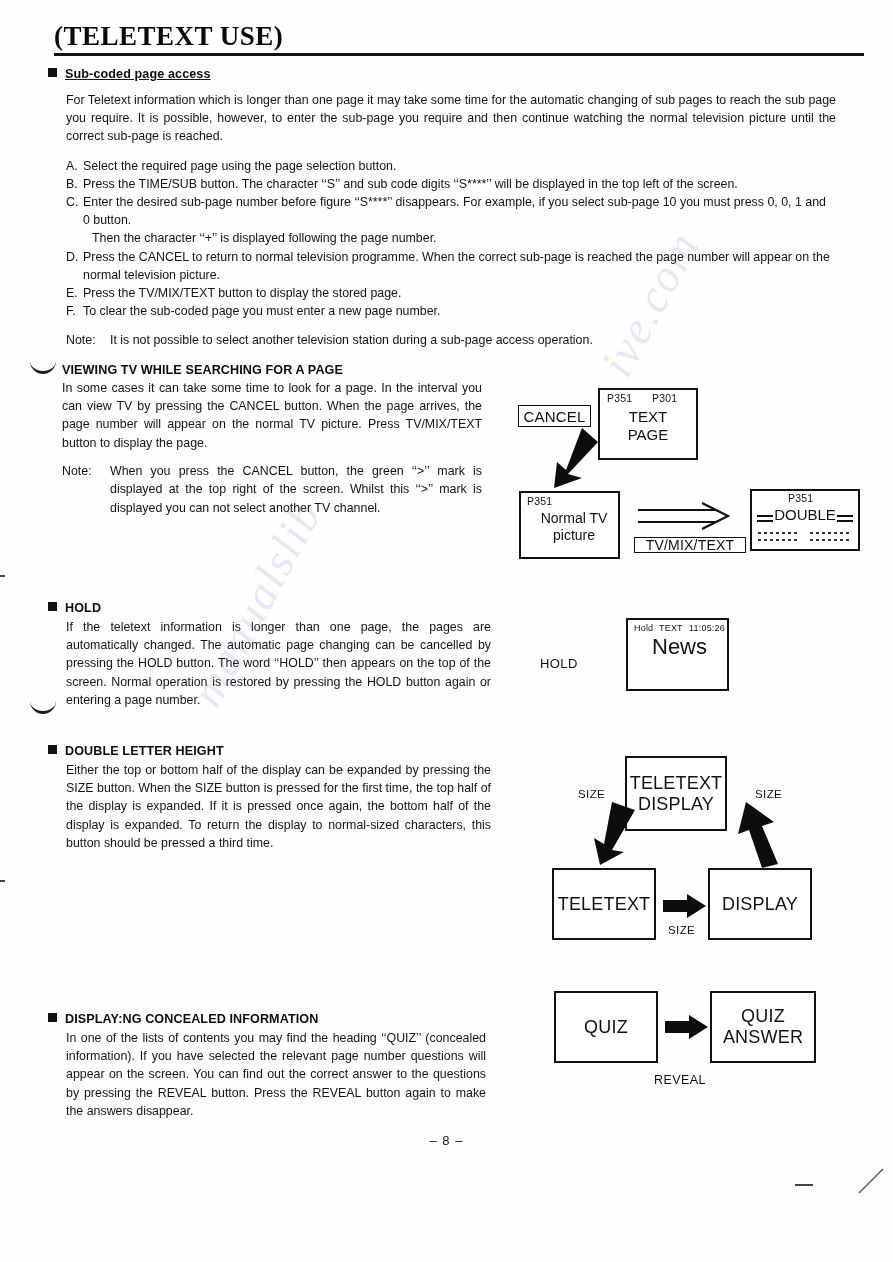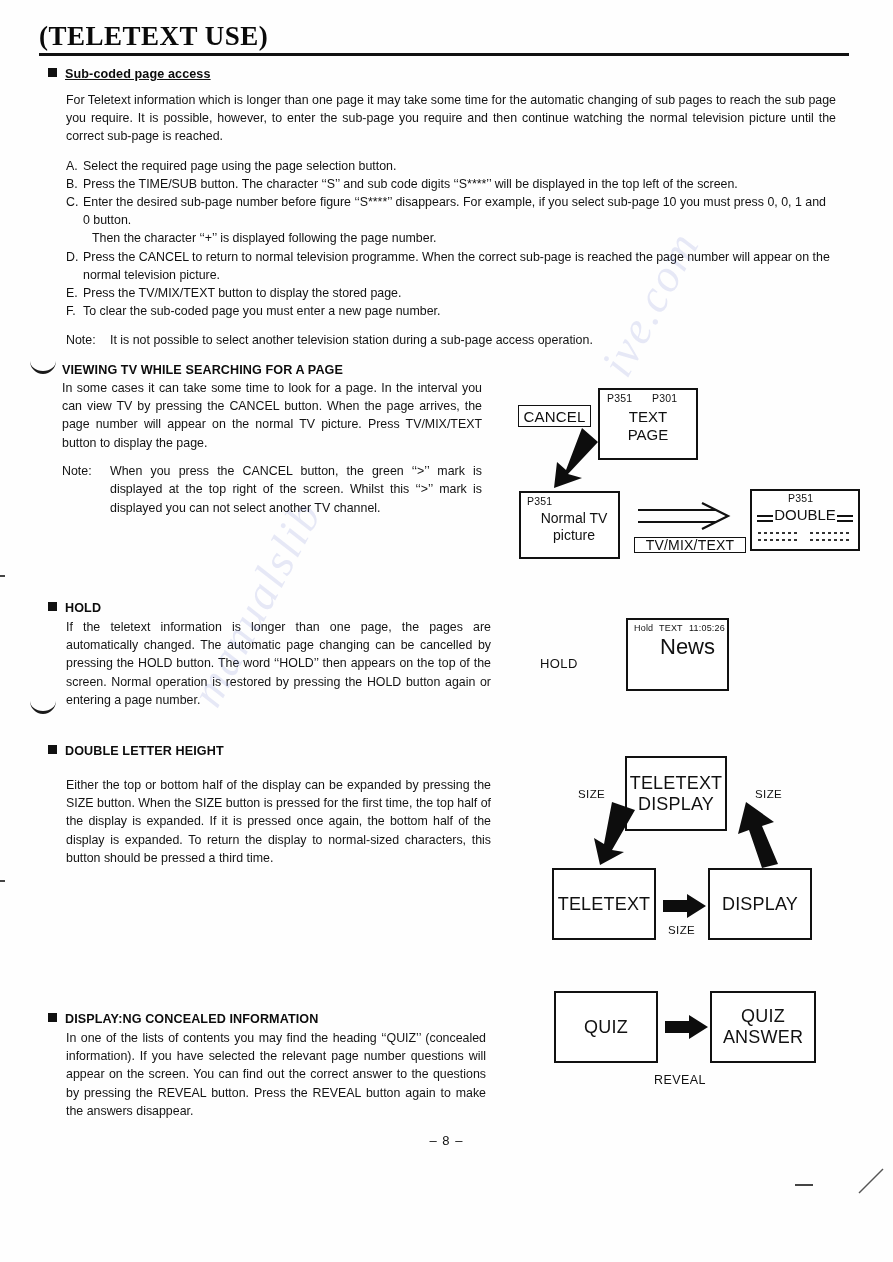--- a/index.html
+++ b/index.html
@@ -17,21 +17,21 @@
   }
   .page {
     position: absolute;
     inset: 0;
     background: #fefefe;
   }
 
   
   .title-block {
     position: absolute;
-    left: 39px;
+    left: 54px;
     top: 22px;
     width: 810px;
   }
   .doc-title {
     font-family: "Liberation Serif", serif;
     font-weight: bold;
     font-size: 27px;
     letter-spacing: 0.5px;
     color: #0a0a0a;
     line-height: 1.05;
@@ -102,21 +102,21 @@
   }
   #viewing-note .nlbl { width: 48px; flex: 0 0 48px; }
   #viewing-note .ntxt { flex: 1 1 auto; text-align: justify; text-align-last: left; }
 
   
   #sec-hold { position: absolute; left: 48px; top: 598px; width: 450px; }
   #hold-body { margin-left: 18px; margin-top: 2px; width: 425px; }
 
   
   #sec-dlh { position: absolute; left: 48px; top: 741px; width: 450px; }
-  #dlh-body { margin-left: 18px; margin-top: 17px; width: 425px; }
+  #dlh-body { margin-left: 18px; margin-top: 2px; width: 425px; }
 
   
   #sec-concealed { position: absolute; left: 48px; top: 969px; width: 450px; margin-top: 40px; }
   #concealed-body { margin-left: 18px; margin-top: 2px; width: 420px; }
 
   
   .fig { position: absolute; }
   .screen-box {
     position: absolute;
     border: 2px solid #111;
@@ -191,21 +191,20 @@
     font-size: 9px;
     color: #111;
     letter-spacing: 0.2px;
     white-space: nowrap;
   }
   #fig-hold .news {
     position: absolute;
     font-size: 22px;
     color: #111;
     white-space: nowrap;
-    margin-left: 8px;
   }
 
   
   #fig-size { left: 540px; top: 748px; width: 345px; height: 205px; }
   #fig-size .bigbox-text {
     font-size: 18px;
     line-height: 21px;
     color: #111;
     white-space: pre-line;
     letter-spacing: 0.2px;

